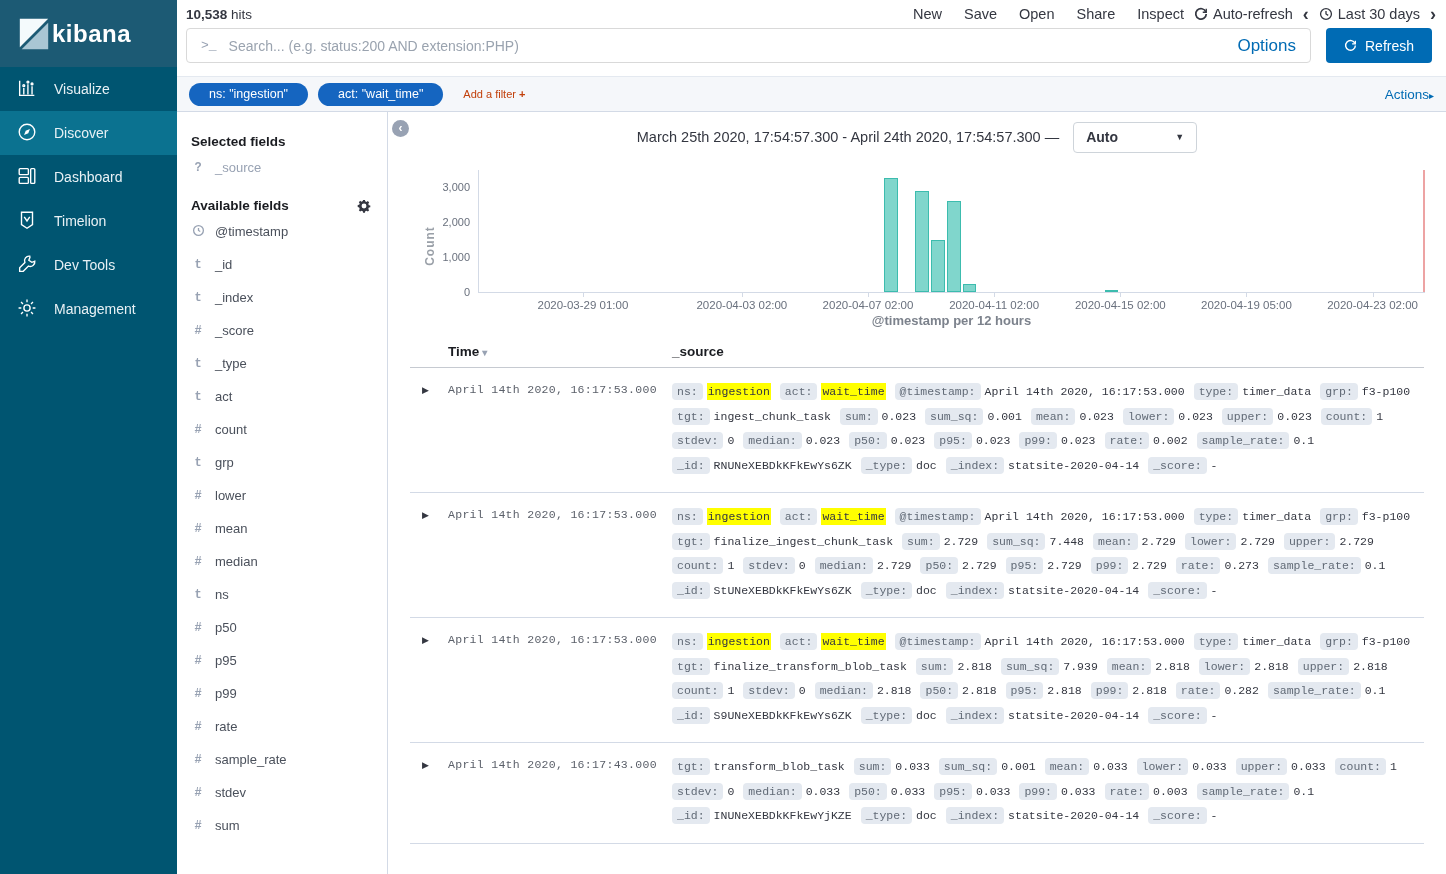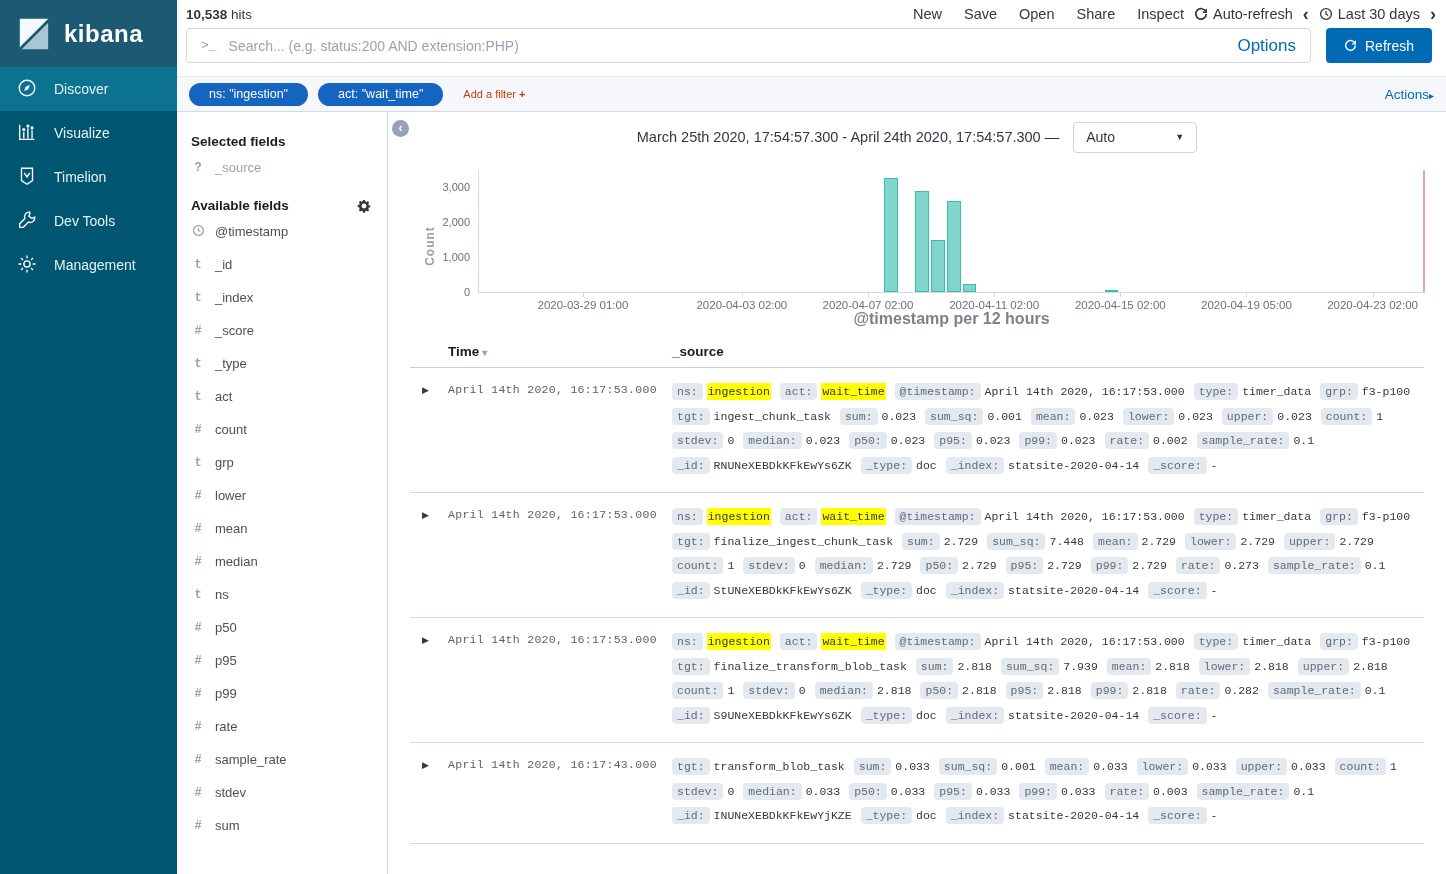--- a/index.html
+++ b/index.html
@@ -2,21 +2,21 @@
 <html><head>
 <meta charset="utf-8">
 <style>
   * { margin:0; padding:0; box-sizing:border-box; }
   html,body { width:1446px; height:874px; overflow:hidden; background:#fff;
     font-family:"Liberation Sans", sans-serif; }
   .app { position:relative; width:1446px; height:874px; }
 
   
   .global-nav { position:absolute; left:0; top:0; width:177px; height:874px; background:#005571; }
-  .brand { height:67px; background:#1c5a74; display:flex; align-items:center; padding-left:16px; gap:12px; }
+  .brand { height:67px; background:#1c5a74; display:flex; align-items:center; padding-left:16px; gap:0; }
   .brand-name { color:#fff; font-size:24px; font-weight:700; letter-spacing:.5px; }
   .nav-item { height:44px; display:flex; align-items:center; gap:16px; padding-left:16px;
     color:#e8f1f5; font-size:14px; cursor:pointer; }
   .nav-item.active { background:#0b7290; }
   .nav-item svg { width:22px; height:22px; flex:0 0 22px; }
 
   
   .topbar { position:absolute; left:177px; right:0; top:0; height:76px; background:#fff; }
   .hits-row { position:absolute; left:9px; top:3px; right:10px; height:22px; display:flex; align-items:center; }
   .hits { font-size:13.5px; color:#343741; }
@@ -63,37 +63,37 @@
   .ficon svg { width:13px; height:13px; vertical-align:-2px; }
 
   
   .main { position:absolute; left:388px; top:112px; right:0; bottom:0; overflow:hidden; background:#fff; }
   .chart-header { position:relative; height:50px; display:flex; align-items:center; justify-content:center; gap:14px; }
   .collapse-btn { position:absolute; left:4px; top:8px; width:17px; height:17px; border-radius:50%;
     background:#98a2b3; color:#fff; font-size:12px; font-weight:700; display:flex; align-items:center;
     justify-content:center; cursor:pointer; line-height:1; padding-bottom:1px; }
   .range-label { font-size:14.5px; color:#343741; }
   .interval-select { width:124px; height:31px; border:1px solid #ced4da; border-radius:4px;
-    display:flex; align-items:center; padding:0 12px; font-size:14px; color:#343741; cursor:pointer; }
+    display:flex; align-items:center; padding:0 12px; font-size:14px; color:#343741; cursor:pointer;font-weight:bold; }
   .interval-select .caret { margin-left:auto; font-size:9px; color:#343741; }
 
   .chart-area { position:relative; height:168px; }
   .plot { position:absolute; left:90px; right:21px; top:8px; bottom:37px;
     border-left:1px solid #d3dae6; border-bottom:1px solid #d3dae6; }
   .y-axis-label { position:absolute; left:22px; top:50%; transform:translateY(-50%) rotate(-90deg);
     transform-origin:center; font-size:12px; font-weight:700; color:#9aa0a8; letter-spacing:1px; }
   .ytick { position:absolute; right:100%; margin-right:9px; transform:translateY(50%);
     font-size:11px; color:#69707d; white-space:nowrap; }
   .xtick-mark { position:absolute; bottom:-5px; width:1px; height:5px; background:#d3dae6; }
   .xtick-label { position:absolute; top:100%; margin-top:7px; transform:translateX(-50%);
     font-size:11.5px; color:#69707d; white-space:nowrap; }
   .bar { position:absolute; bottom:0; background:#80d6cc; border:1px solid #3cbcae; }
   .now-line { position:absolute; top:0; bottom:0; right:0; width:2px; background:#eda3a3; }
   .x-caption { position:absolute; left:90px; right:21px; bottom:2px; text-align:center;
-    font-size:16px; font-weight:700; color:#7c828c; }
+    font-size:13px; font-weight:700; color:#7c828c; }
 
   
   .doc-table { margin:14px 22px 0 22px; }
   .dt-header { display:flex; border-bottom:1px solid #c6cad1; padding-bottom:8px; }
   .dt-h-time { margin-left:38px; width:224px; font-size:13.5px; font-weight:700; color:#1a1c21; }
   .sort-caret { color:#98a2b3; font-size:10px; margin-left:3px; }
   .dt-h-source { font-size:13.5px; font-weight:700; color:#1a1c21; }
   .dt-row { display:flex; border-bottom:1px solid #d3dae6; padding:12px 0 14px 0; }
   .expand-caret { width:38px; padding-left:12px; padding-top:5px; font-size:9px; color:#343741; cursor:pointer; }
   .dt-time { width:224px; font-family:"Liberation Mono", monospace; font-size:11.5px;
@@ -112,38 +112,46 @@
 
   <div class="global-nav">
     <div class="brand">
       <svg width="36" height="36" viewBox="0 0 38 38">
         <polygon points="4,3 34,3 4,33" fill="#f4fafc"></polygon>
         <polygon points="6,35 34,7 34,35" fill="#a9c6d4"></polygon>
       </svg>
       <span class="brand-name">kibana</span>
     </div>
     <div id="nav-items">
-        <div class="nav-item active">
-          <span><svg viewBox="0 0 24 24" fill="none" stroke="#fff" stroke-width="1.5">
-              <circle cx="12" cy="12" r="8.5"></circle>
-              <path d="M15.2 8.8 13.4 13.4 8.8 15.2 10.6 10.6z" fill="#fff" stroke="none"></path>
-            </svg></span>
-          <span>Discover</span>
-        </div>
         <div class="nav-item">
           <span><svg viewBox="0 0 24 24" fill="none" stroke="#fff" stroke-width="1.5">
               <path d="M4 4v16h16"></path>
               <path d="M8.5 19v-7"></path>
               <path d="M13 19V8"></path>
               <path d="M17.5 19v-9"></path>
               <circle cx="8.5" cy="9.5" r="1"></circle>
               <circle cx="13" cy="5.5" r="1"></circle>
               <circle cx="17.5" cy="7.5" r="1"></circle>
             </svg></span>
           <span>Visualize</span>
+        </div>
+        <div class="nav-item active">
+          <span><svg viewBox="0 0 24 24" fill="none" stroke="#fff" stroke-width="1.5">
+              <circle cx="12" cy="12" r="8.5"></circle>
+              <path d="M15.2 8.8 13.4 13.4 8.8 15.2 10.6 10.6z" fill="#fff" stroke="none"></path>
+            </svg></span>
+          <span>Discover</span>
+        </div>
+        <div class="nav-item">
+          <span><svg viewBox="0 0 24 24" fill="none" stroke="#fff" stroke-width="1.5">
+              <rect x="3.5" y="4" width="10" height="6.5" rx="1"></rect>
+              <rect x="3.5" y="13.5" width="10" height="6.5" rx="1"></rect>
+              <rect x="16" y="4" width="4.5" height="16" rx="1"></rect>
+            </svg></span>
+          <span>Dashboard</span>
         </div>
         <div class="nav-item">
           <span><svg viewBox="0 0 24 24" fill="none" stroke="#fff" stroke-width="1.5">
               <path d="M6 3.5h12V17l-6 4-6-4z"></path>
               <path d="M9 8.5l3 4.5 3-4.5"></path>
             </svg></span>
           <span>Timelion</span>
         </div>
         <div class="nav-item">
           <span><svg viewBox="0 0 24 24" fill="none" stroke="#fff" stroke-width="1.5">

